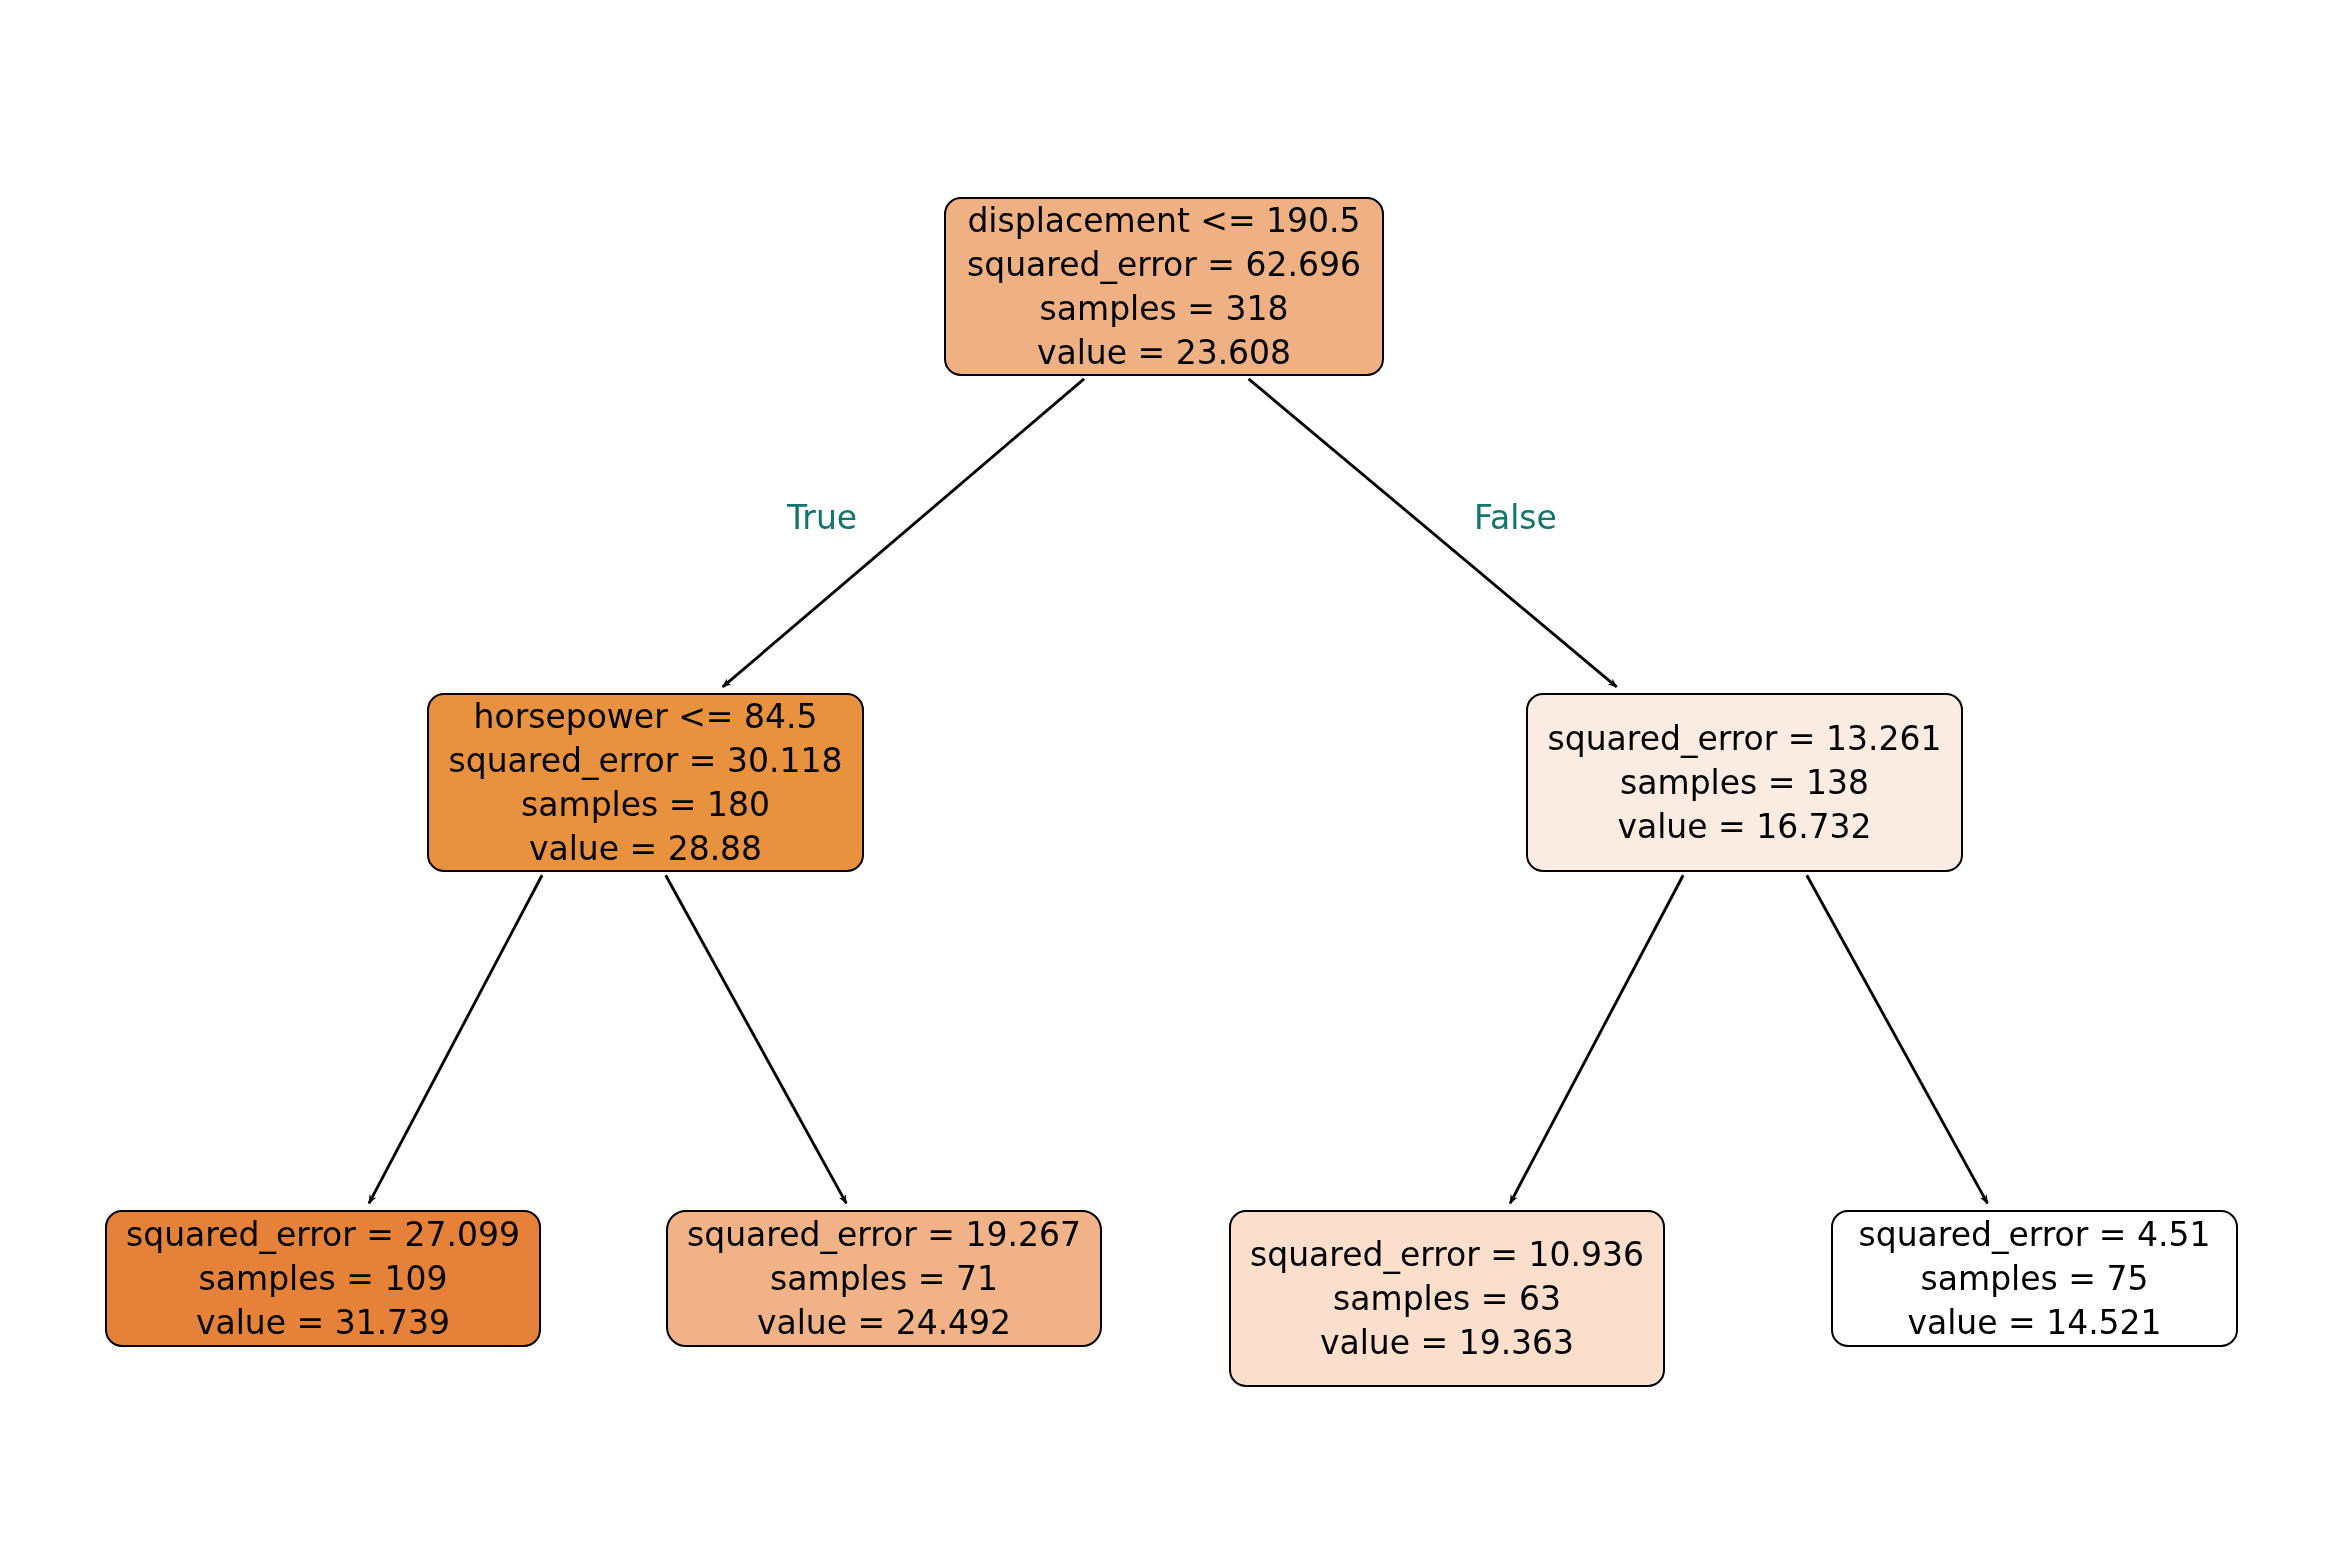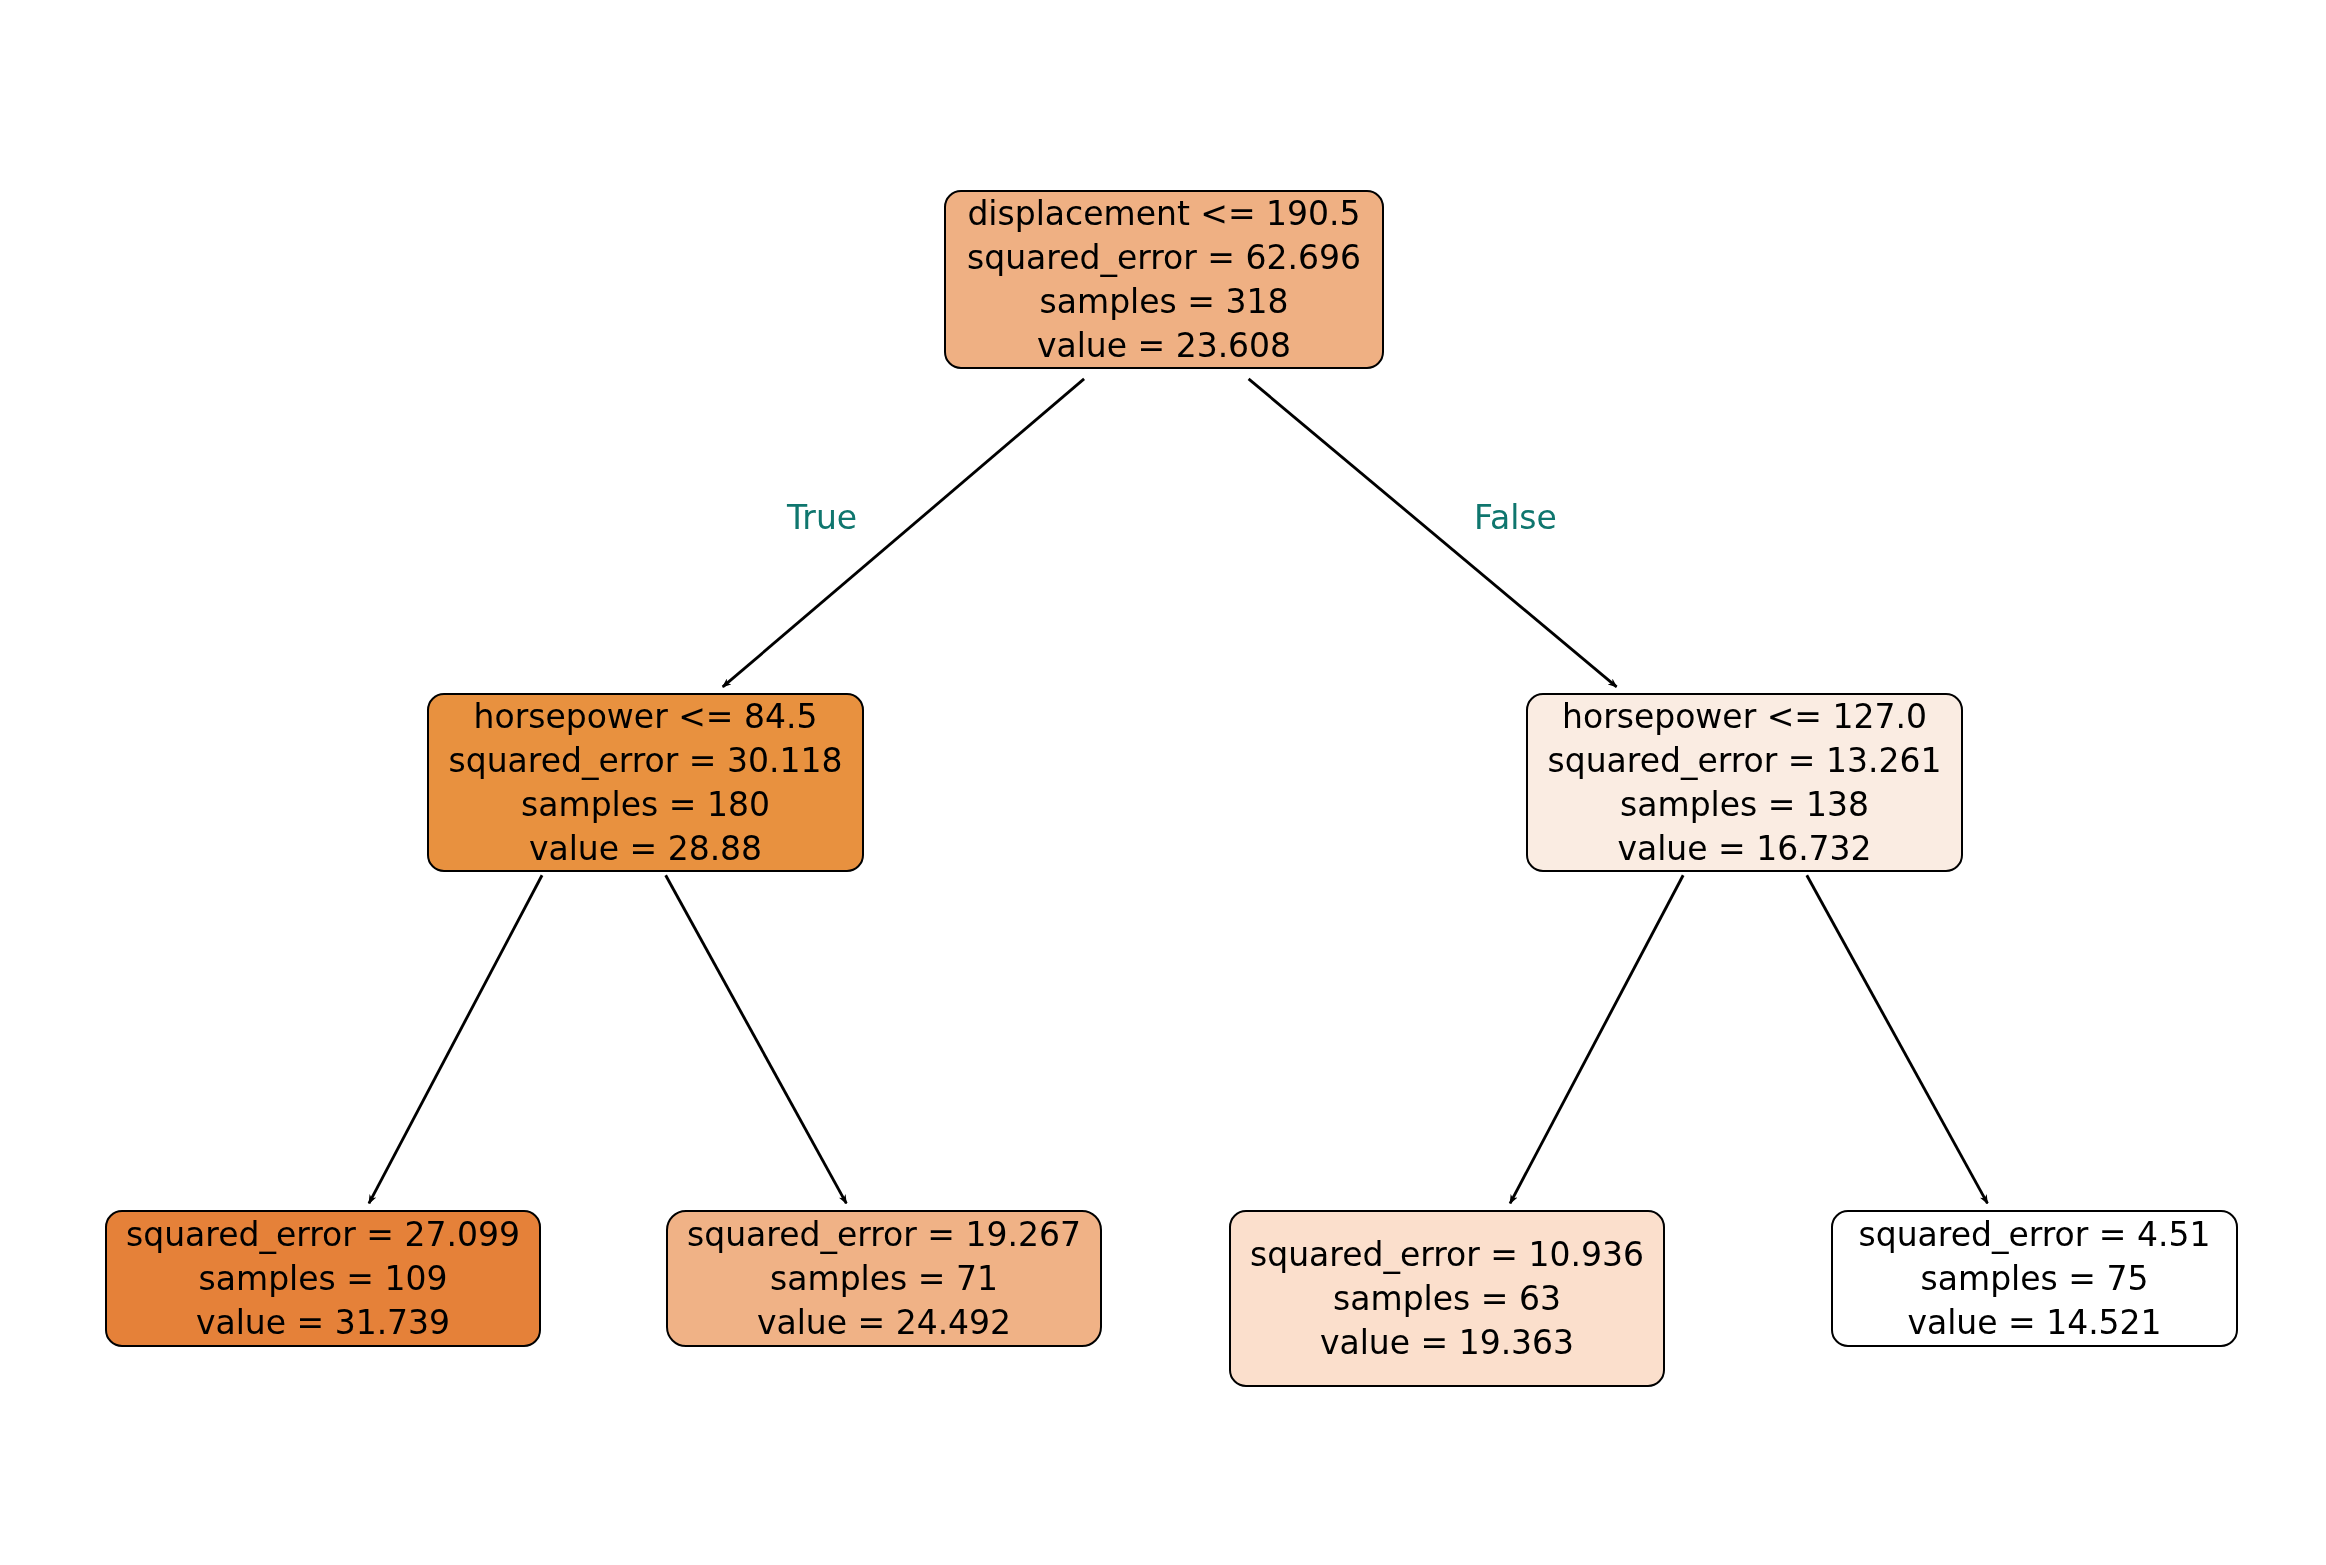--- a/index.html
+++ b/index.html
@@ -65,34 +65,33 @@
         </marker>
       </defs>
       <line x1="1140" y1="398" x2="760" y2="722" stroke="#000000" stroke-width="3" marker-end="url(#arrowhead)"></line>
       <line x1="1313" y1="398" x2="1700" y2="722" stroke="#000000" stroke-width="3" marker-end="url(#arrowhead)"></line>
       <line x1="570" y1="920" x2="388" y2="1265" stroke="#000000" stroke-width="3" marker-end="url(#arrowhead)"></line>
       <line x1="700" y1="920" x2="890" y2="1265" stroke="#000000" stroke-width="3" marker-end="url(#arrowhead)"></line>
       <line x1="1770" y1="920" x2="1588" y2="1265" stroke="#000000" stroke-width="3" marker-end="url(#arrowhead)"></line>
       <line x1="1900" y1="920" x2="2090" y2="1265" stroke="#000000" stroke-width="3" marker-end="url(#arrowhead)"></line>
     </svg>
   <div id="node-layer">
-      <div class="node" style="left: 944px; top: 190px; width: 440px; height: 179px; background: rgb(239, 176, 131);">
+      <div class="node" style="left: 944px; top: 197px; width: 440px; height: 179px; background: rgb(239, 176, 131);">
         <div class="node-line">displacement &lt;= 190.5</div>
         <div class="node-line">squared_error = 62.696</div>
         <div class="node-line">samples = 318</div>
         <div class="node-line">value = 23.608</div>
       </div>
       <div class="node" style="left: 385px; top: 693px; width: 437px; height: 179px; background: rgb(232, 145, 63); margin-left: 42px;">
         <div class="node-line">horsepower &lt;= 84.5</div>
         <div class="node-line">squared_error = 30.118</div>
         <div class="node-line">samples = 180</div>
         <div class="node-line">value = 28.88</div>
       </div>
       <div class="node" style="left: 1526px; top: 693px; width: 437px; height: 179px; background: rgb(250, 236, 226);">
-        <div class="node-line">horsepower &lt;= 127.0</div>
         <div class="node-line">squared_error = 13.261</div>
         <div class="node-line">samples = 138</div>
         <div class="node-line">value = 16.732</div>
       </div>
       <div class="node" style="left: 105px; top: 1210px; width: 436px; height: 137px; background: rgb(229, 129, 57);">
         <div class="node-line">squared_error = 27.099</div>
         <div class="node-line">samples = 109</div>
         <div class="node-line">value = 31.739</div>
       </div>
       <div class="node" style="left: 666px; top: 1210px; width: 436px; height: 137px; background: rgb(240, 178, 134); border-radius: 20px;">

